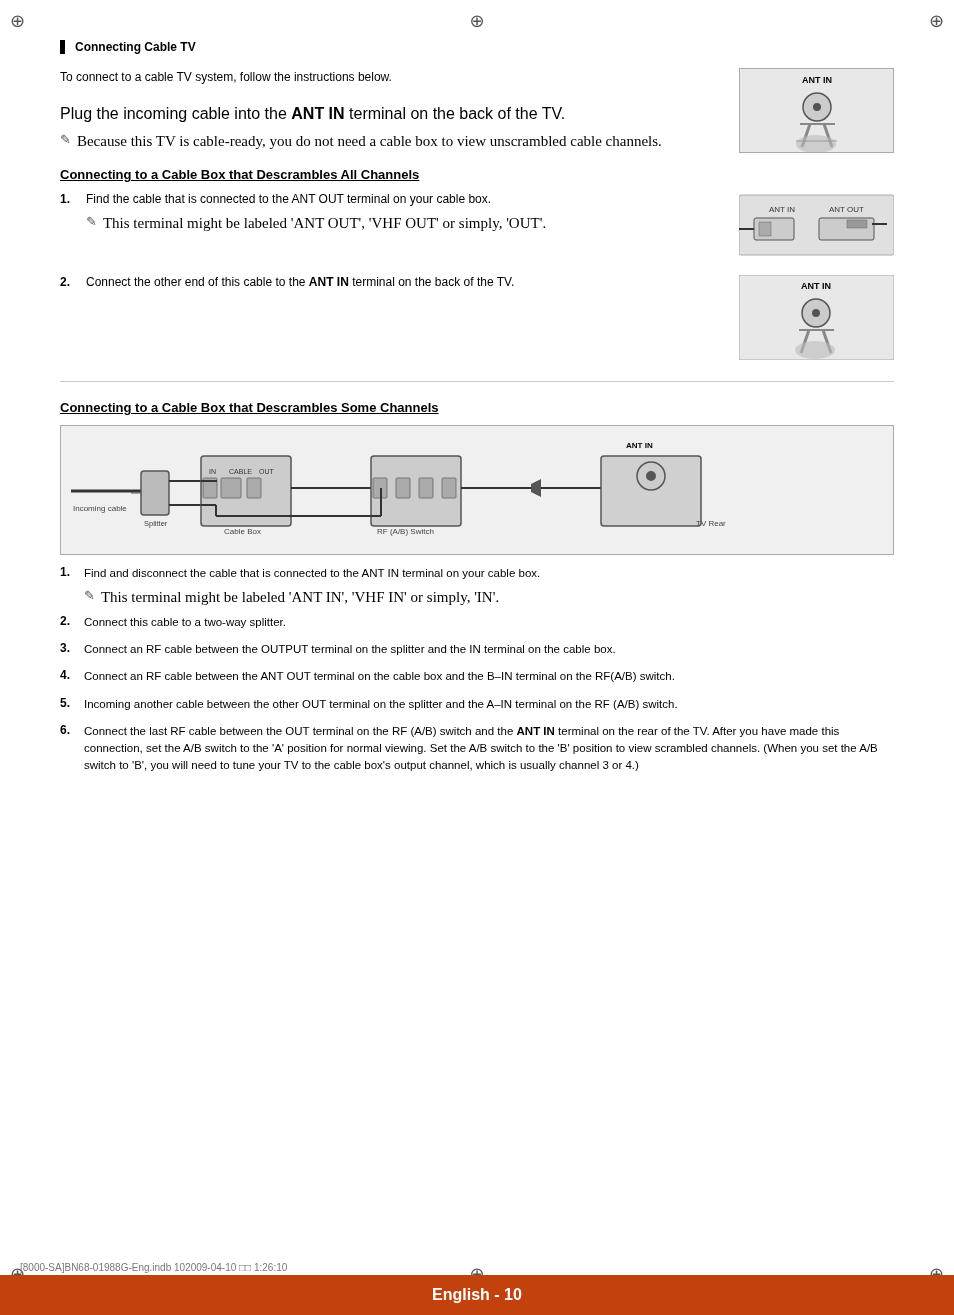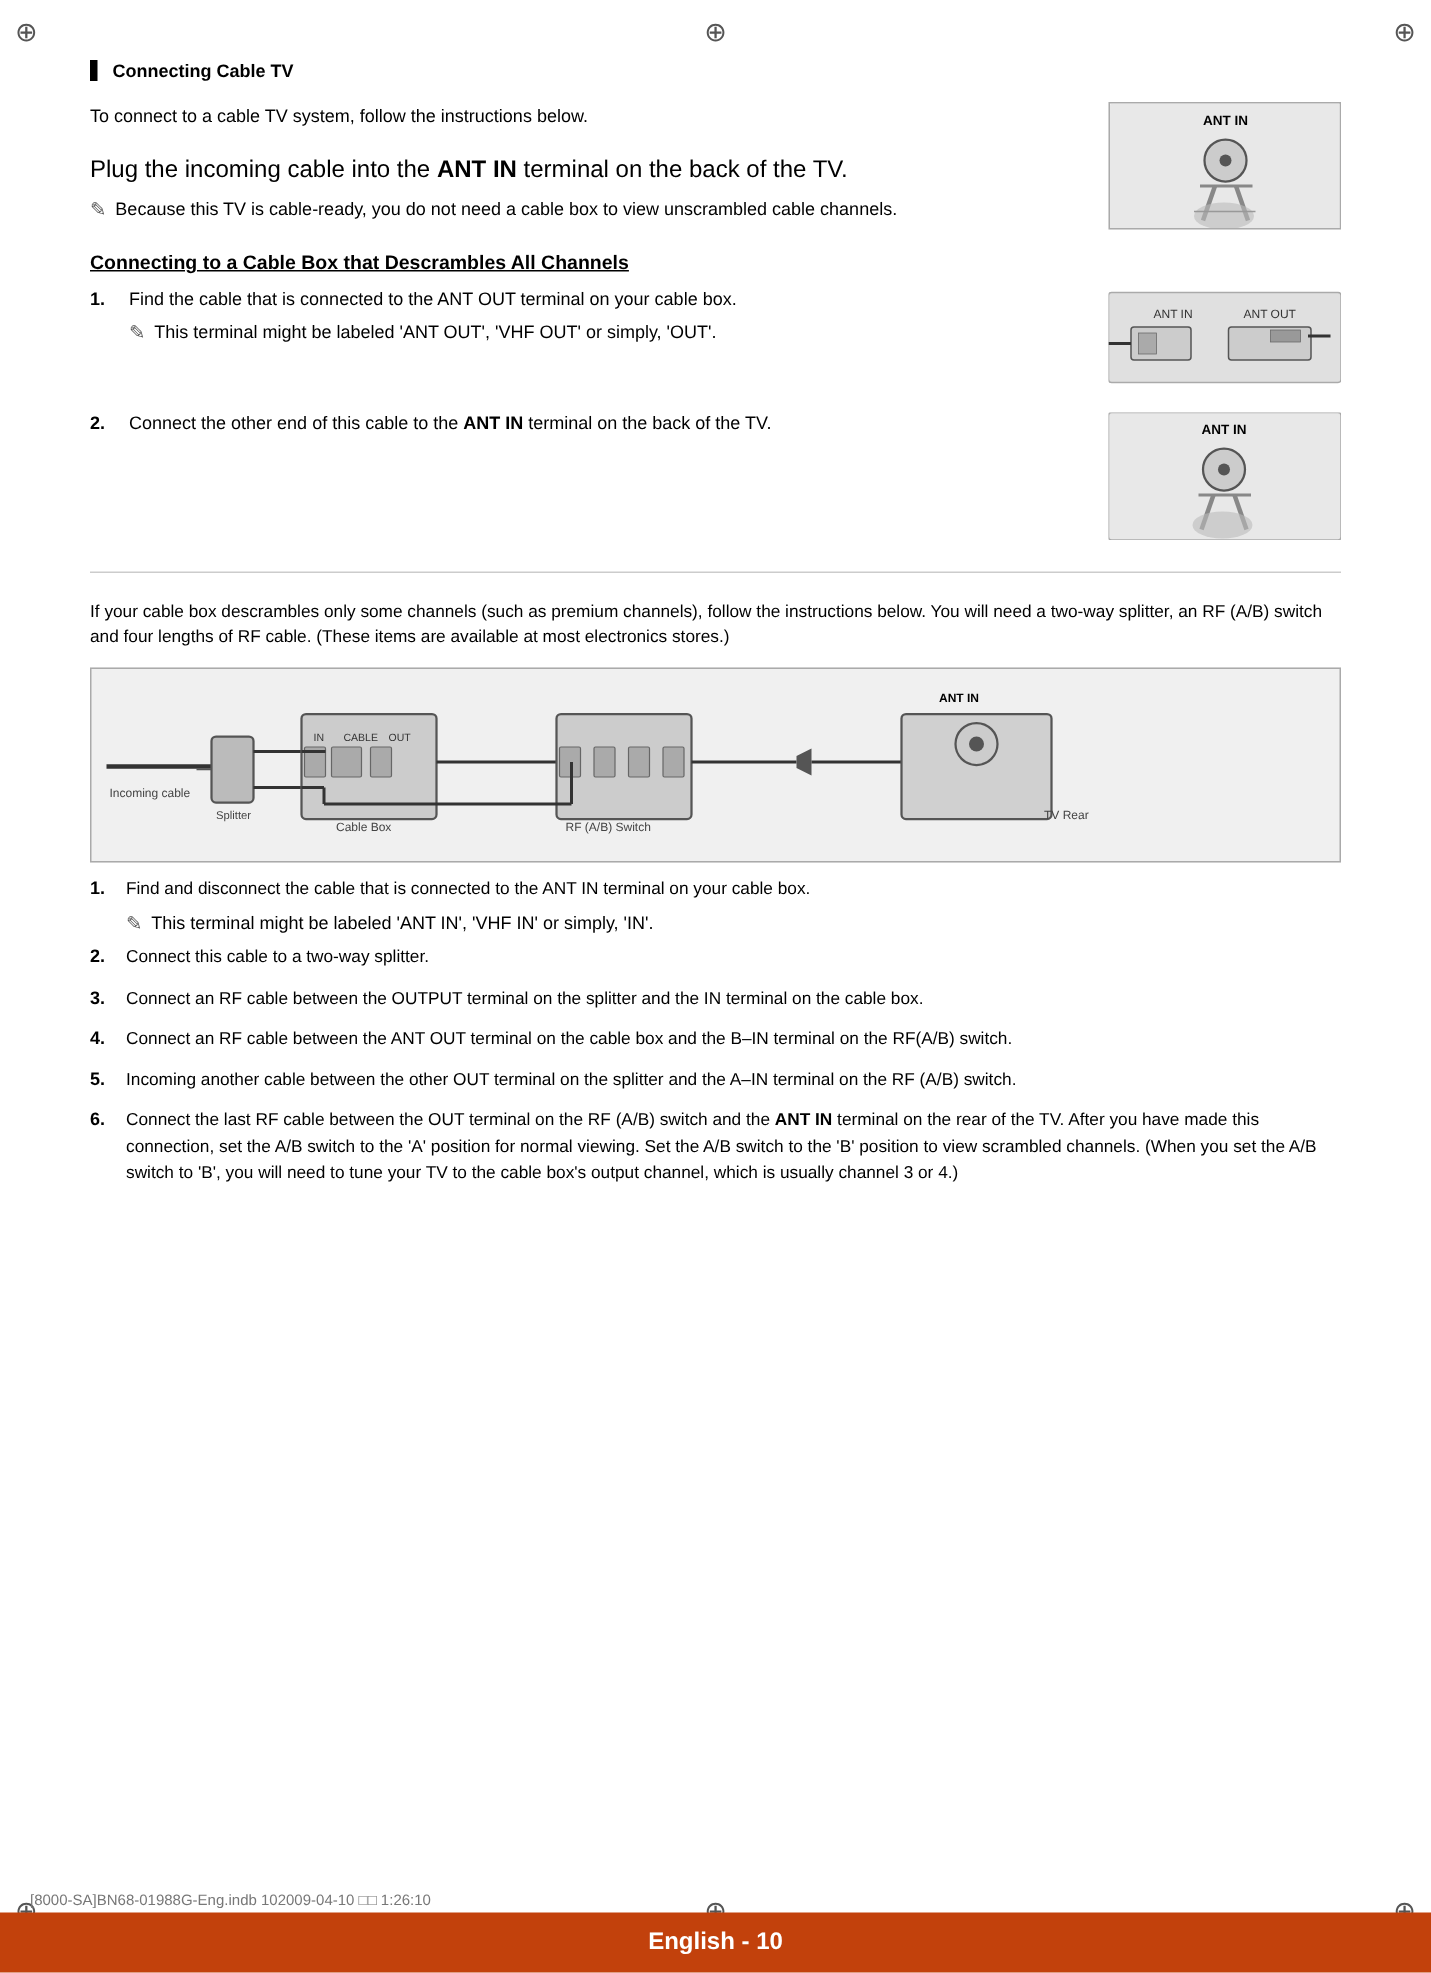--- a/index.html
+++ b/index.html
@@ -72,22 +72,23 @@
       font-size: 11.5px;
       line-height: 1.5;
     }
     .note-icon {
       margin-right: 6px;
       font-size: 13px;
       color: #555;
       flex-shrink: 0;
     }
     .note-text {
-      font-size: 12px;
-      line-height: 1.5;
+      font-size: 15px;
+      line-height: 1.5;
+      font-family: Liberation Serif, serif;
     }
     .step-intro {
       font-size: 16px;
       line-height: 1.5;
       margin-bottom: 4px;
     }
     .numbered-list {
       padding-left: 0;
       list-style: none;
       margin-bottom: 10px;
@@ -311,22 +312,22 @@
         <line x1="60" y1="55" x2="95" y2="55" stroke="#888" stroke-width="2"></line>
         <line x1="70" y1="55" x2="62" y2="78" stroke="#888" stroke-width="3"></line>
         <line x1="84" y1="55" x2="92" y2="78" stroke="#888" stroke-width="3"></line>
         <ellipse cx="76" cy="75" rx="20" ry="9" fill="#bbb" opacity="0.6"></ellipse>
       </svg>
     </div>
   </div>
 
   <hr class="section-divider">
 
-
-  <p class="small-step" style="margin-bottom:10px;">If your cable box descrambles only some channels (such as premium channels), follow the instructions below. You will need a two-way splitter, an RF (A/B) switch and four lengths of RF cable. (These items are available at most electronics stores.)</p>
+  <div class="subsection-title">Connecting to a Cable Box that Descrambles Some Channels</div>
+
 
   <div class="large-svg-wrapper">
     <svg width="834" height="130" style="border:1px solid #aaa; background:#f0f0f0; display:block;">
 
       <line x1="10" y1="65" x2="80" y2="65" stroke="#333" stroke-width="3"></line>
       <text x="12" y="85" font-size="8" fill="#444">Incoming cable</text>
 
       <rect x="80" y="45" width="28" height="44" fill="#bbb" stroke="#555" stroke-width="1.5" rx="3"></rect>
       <text x="83" y="100" font-size="7.5" fill="#444">Splitter</text>
 

